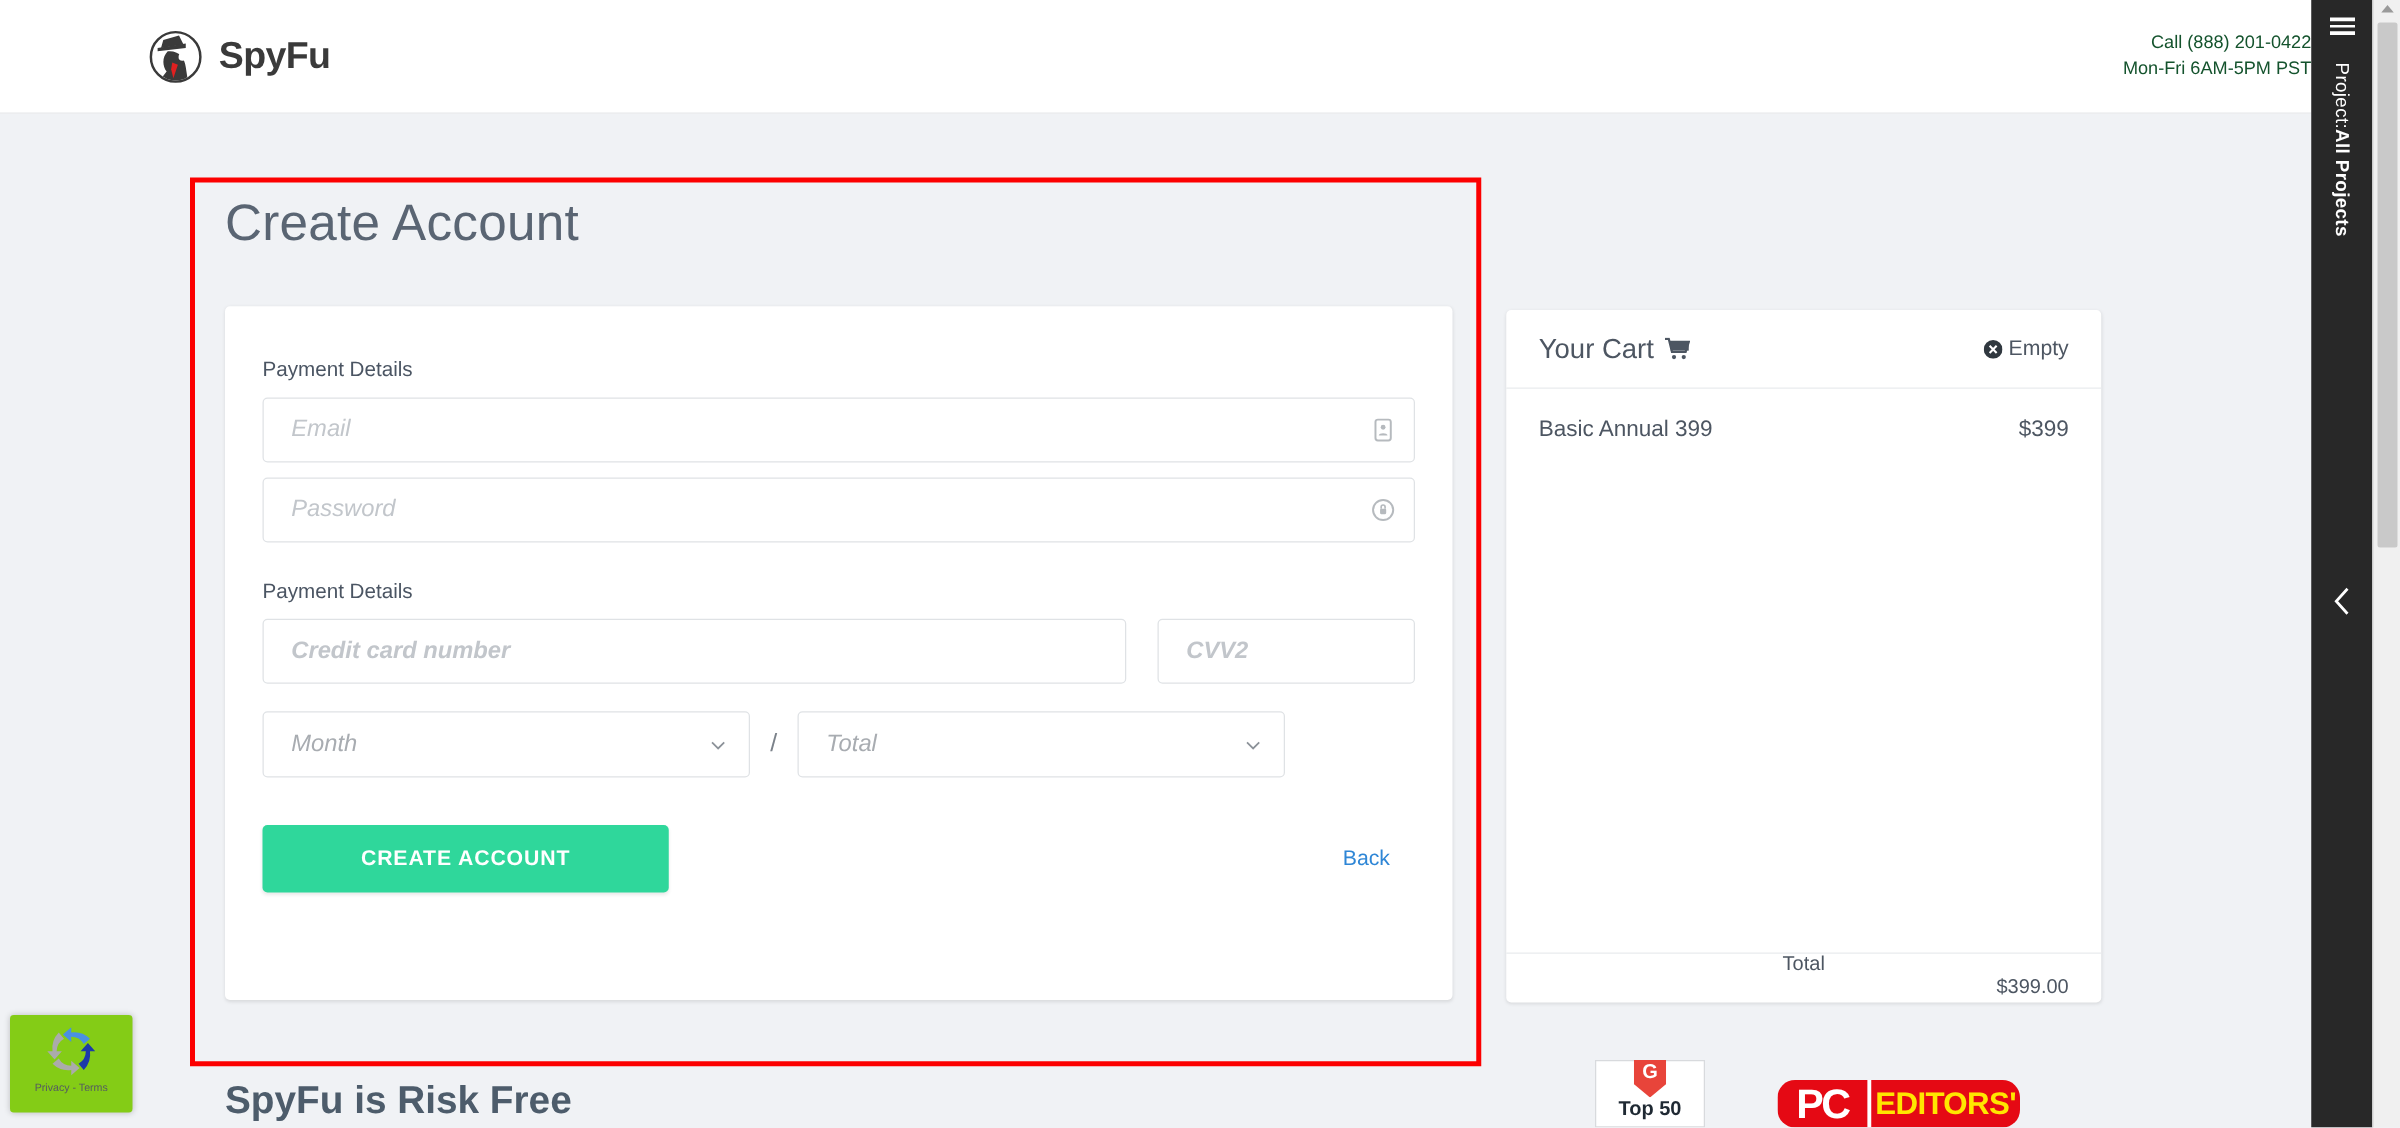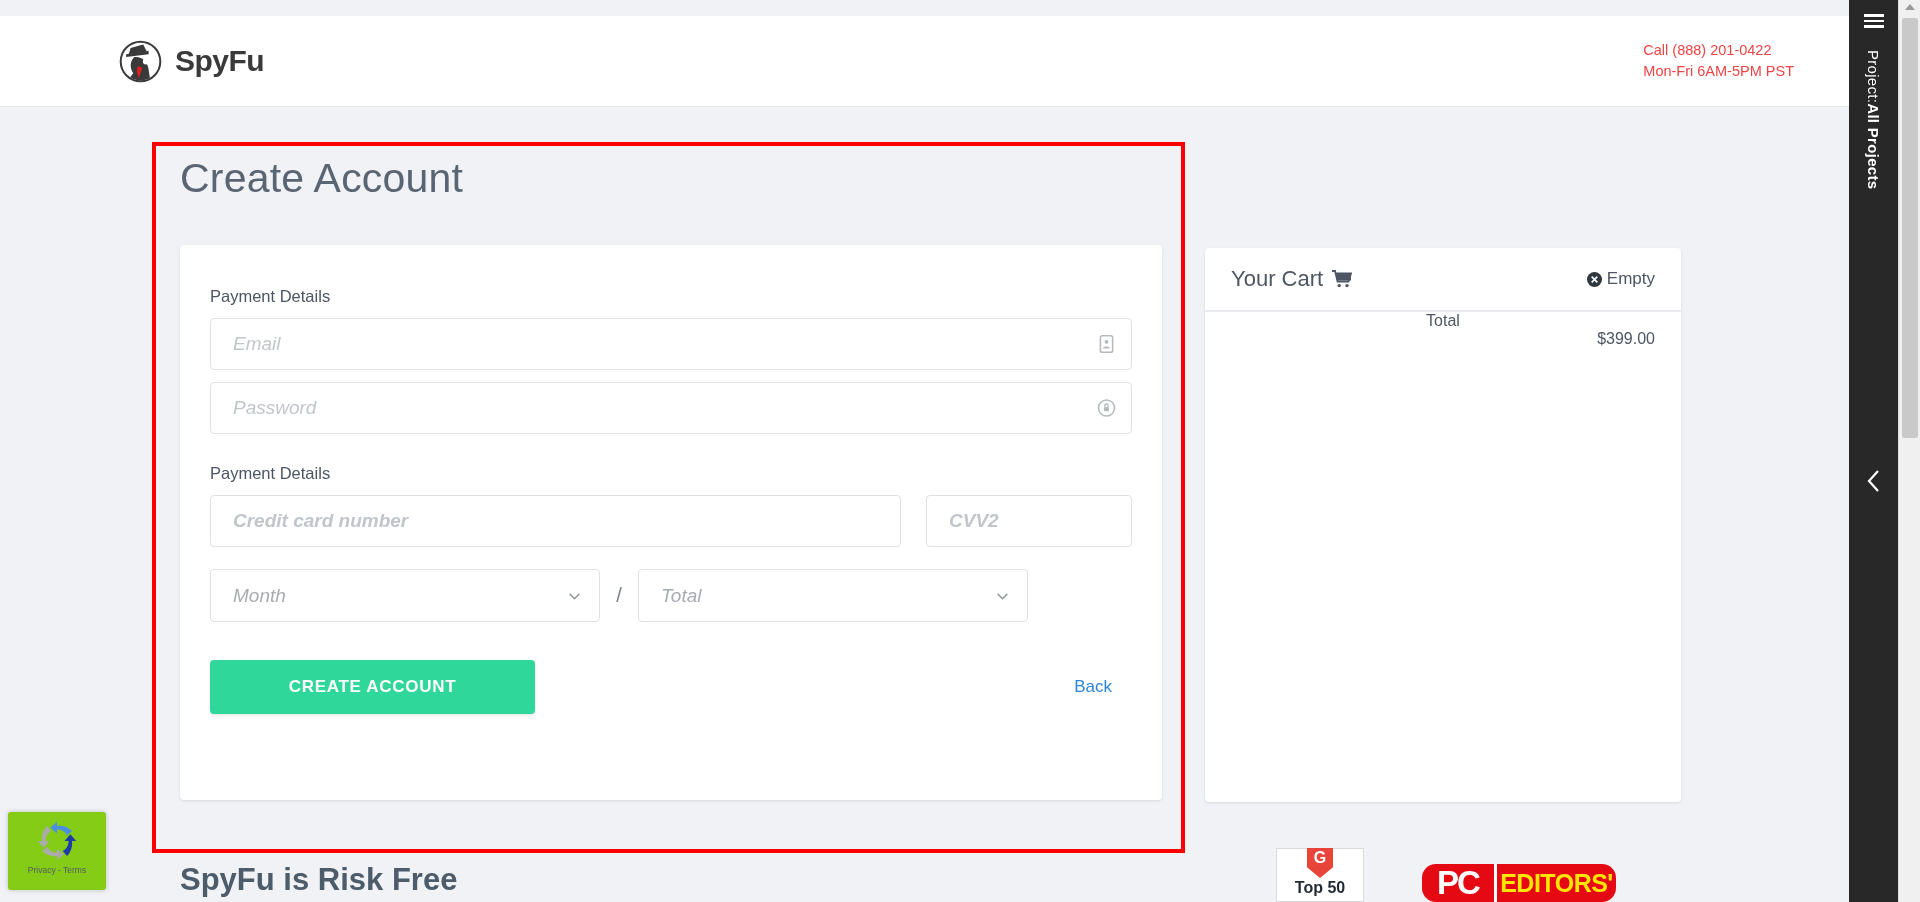--- a/index.html
+++ b/index.html
@@ -6,35 +6,35 @@
   html, body {
     width: 1920px; height: 902px;
     font-family: "Liberation Sans", sans-serif;
     background: #f0f2f5;
     overflow: hidden;
   }
   .page { position: relative; width: 1920px; height: 902px; background: #f0f2f5; }
 
   
   .header {
-    position: absolute; left: 0; top: 16px;
+    position: absolute; left: 0; top: 0;
     width: 1849px; height: 91px;
     background: #ffffff;
     display: flex; align-items: center;
     border-bottom: 1px solid #e6e8ea;
   }
   .brand { display: flex; align-items: center; margin-left: 118px; gap: 12px; }
   .brand-logo { width: 45px; height: 45px; flex: 0 0 45px; }
   .brand-name {
     font-size: 30px; font-weight: bold; color: #3a3a3a;
     letter-spacing: -0.5px;
   }
   .header-contact {
-    margin-left: auto; margin-right: 55px; text-align: left;
-    font-size: 14.5px; color: #ef4444; line-height: 1.45;
+    margin-left: auto; text-align: right;
+    font-size: 14.5px; color: #14532d; line-height: 1.45;
   }
 
   
   .highlight-box {
     position: absolute; left: 152px; top: 142px;
     width: 1033px; height: 711px;
     border: 4px solid #fc0000;
     pointer-events: none;
     z-index: 8;
   }
@@ -337,20 +337,26 @@
         </svg>
       </div>
       <div class="cart-empty">
         <svg width="15" height="15" viewBox="0 0 16 16">
           <circle cx="8" cy="8" r="8" fill="#30383f"></circle>
           <path d="M5 5 L11 11 M11 5 L5 11" stroke="#ffffff" stroke-width="1.8"></path>
         </svg>
         <span>Empty</span>
       </div>
     </div>
+    <div class="cart-body">
+      <div class="cart-item">
+        <span>Basic Annual 399</span>
+        <span class="price">$399</span>
+      </div>
+    </div>
     <div class="cart-total">
       <span>Total</span>
       <span class="amt">$399.00</span>
     </div>
   </div>
 
   <div class="highlight-box"></div>
 
   <div class="risk-free">SpyFu is Risk Free</div>
 

